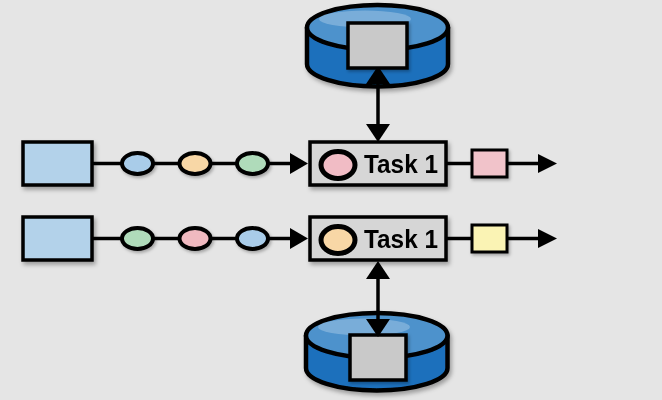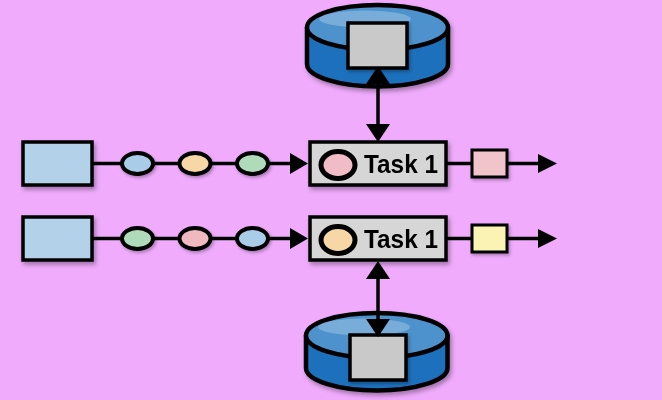--- a/index.html
+++ b/index.html
@@ -1,20 +1,20 @@
 <!DOCTYPE html>
 <html><head>
 <meta charset="utf-8">
 <style>
   html, body { margin: 0; padding: 0; background: #ffffff; }
   .stage {
     position: relative;
     width: 662px;
     height: 400px;
-    background: #f0abfc;
+    background: #e5e5e5;
     overflow: hidden;
     font-family: "Liberation Sans", sans-serif;
   }
   svg { display: block; }
   .task-label {
     font-family: "Liberation Sans", sans-serif;
     font-size: 25px;
     font-weight: bold;
     fill: #000000;
   }

